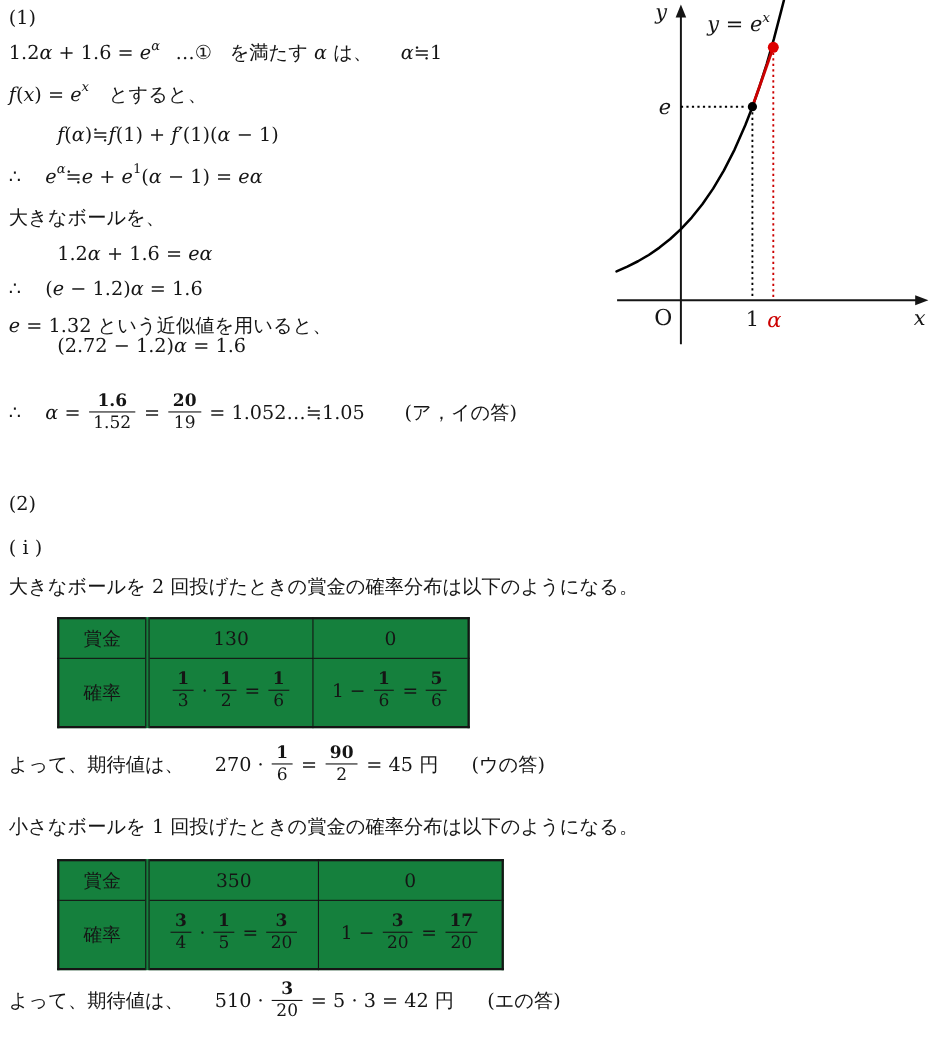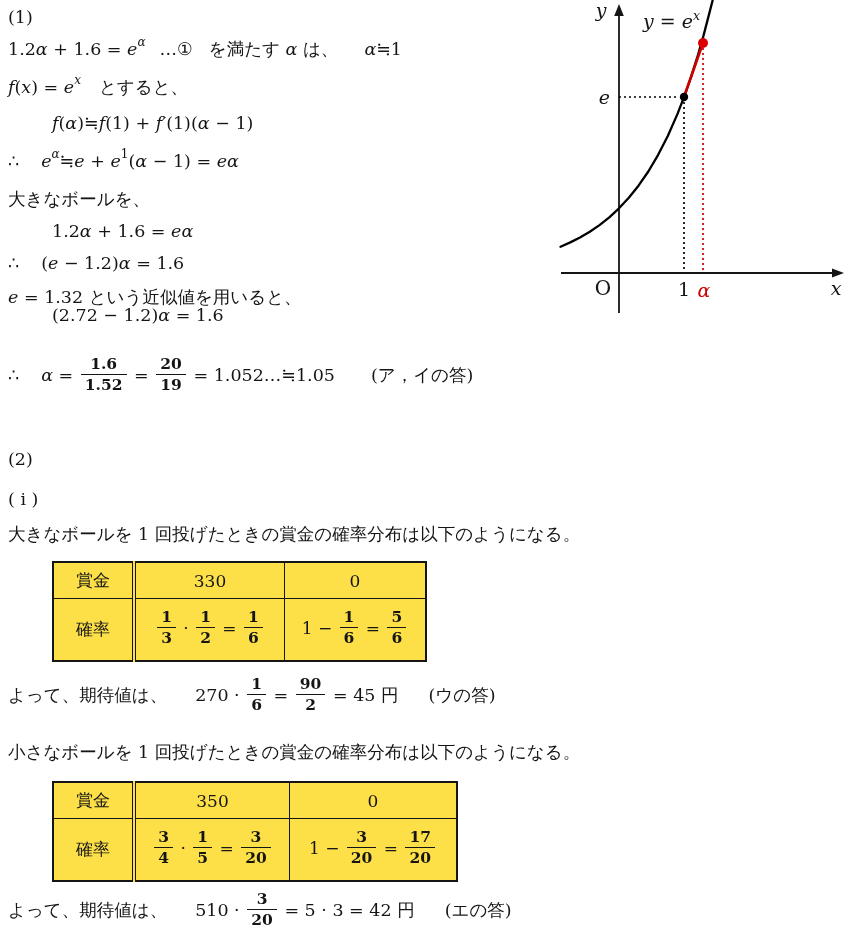--- a/index.html
+++ b/index.html
@@ -14,23 +14,23 @@
   .line .it, sup.it{font-style:italic;}
   .line sup{
     font-size:12px;position:relative;top:-2px;vertical-align:super;line-height:0;
   }
   .gapseg{display:inline-block;height:1px;}
   .frac{
     display:inline-block;vertical-align:middle;text-align:center;
     font-size:15.5px;line-height:1.15;margin:0 2px;position:relative;top:-2px;
   }
   .frac .num{display:block;padding:0 4px 1px 4px;border-bottom:1.4px solid #151515;font-weight:bold;}
-  .frac .den{display:block;padding:1px 4px 0 4px;font-weight:bold;}
+  .frac .den{display:block;padding:1px 4px 0 4px;}
   table.ptable{
-    position:absolute;border-collapse:collapse;background:#fde047;
+    position:absolute;border-collapse:collapse;background:#15803d;
     font-size:17px;
   }
   table.ptable{border:2.4px solid #151515;}
   table.ptable th,table.ptable td{
     border:1.5px solid #151515;text-align:center;vertical-align:middle;
     font-weight:normal;padding:0 10px;
   }
   table.ptable .dbl{border-right:4px double #151515;}
   table.ptable tr.hrow th,table.ptable tr.hrow td{height:35px;}
   table.ptable tr.prow th,table.ptable tr.prow td{height:61px;}
@@ -78,27 +78,27 @@
     <text x="53" y="104" font-size="19" class="svg-it" text-anchor="end" fill="#151515">e</text>
     <text x="46" y="295" font-size="20" text-anchor="middle" fill="#151515">O</text>
     <text x="127" y="296" font-size="19" text-anchor="middle" fill="#151515">1</text>
     <text x="147" y="297" font-size="19" class="svg-it" text-anchor="middle" fill="#cc0000">α</text>
     <text x="279" y="295" font-size="19" class="svg-it" text-anchor="middle" fill="#151515">x</text>
   </svg>
 </div>
 
 <div class="line" style="left:8px;top:444px">(2)</div>
 <div class="line" style="left:8px;top:484px">( i )</div>
-<div class="line" style="left:8px;top:519px">大きなボールを 1 回投げたときの賞金の確率分布は以下のようになる。</div>
+<div class="line" style="left:8px;top:519px">大きなボールを 2 回投げたときの賞金の確率分布は以下のようになる。</div>
 
 <table class="ptable" style="left:52px;top:561px">
   <tbody>
       <tr class="hrow">
     <th class="dbl" style="width:58px">賞金</th>
-    <td style="width:128px">330</td>
+    <td style="width:128px">130</td>
     <td style="width:120px">0</td>
   </tr>
   <tr class="prow">
     <th class="dbl">確率</th>
     <td><span class="cellsegs"><span class="frac"><span class="num">1</span><span class="den">3</span></span><span> · </span><span class="frac"><span class="num">1</span><span class="den">2</span></span><span> = </span><span class="frac"><span class="num">1</span><span class="den">6</span></span></span></td>
     <td><span class="cellsegs"><span>1 − </span><span class="frac"><span class="num">1</span><span class="den">6</span></span><span> = </span><span class="frac"><span class="num">5</span><span class="den">6</span></span></span></td>
   </tr>
 </tbody>
   </table>
 

